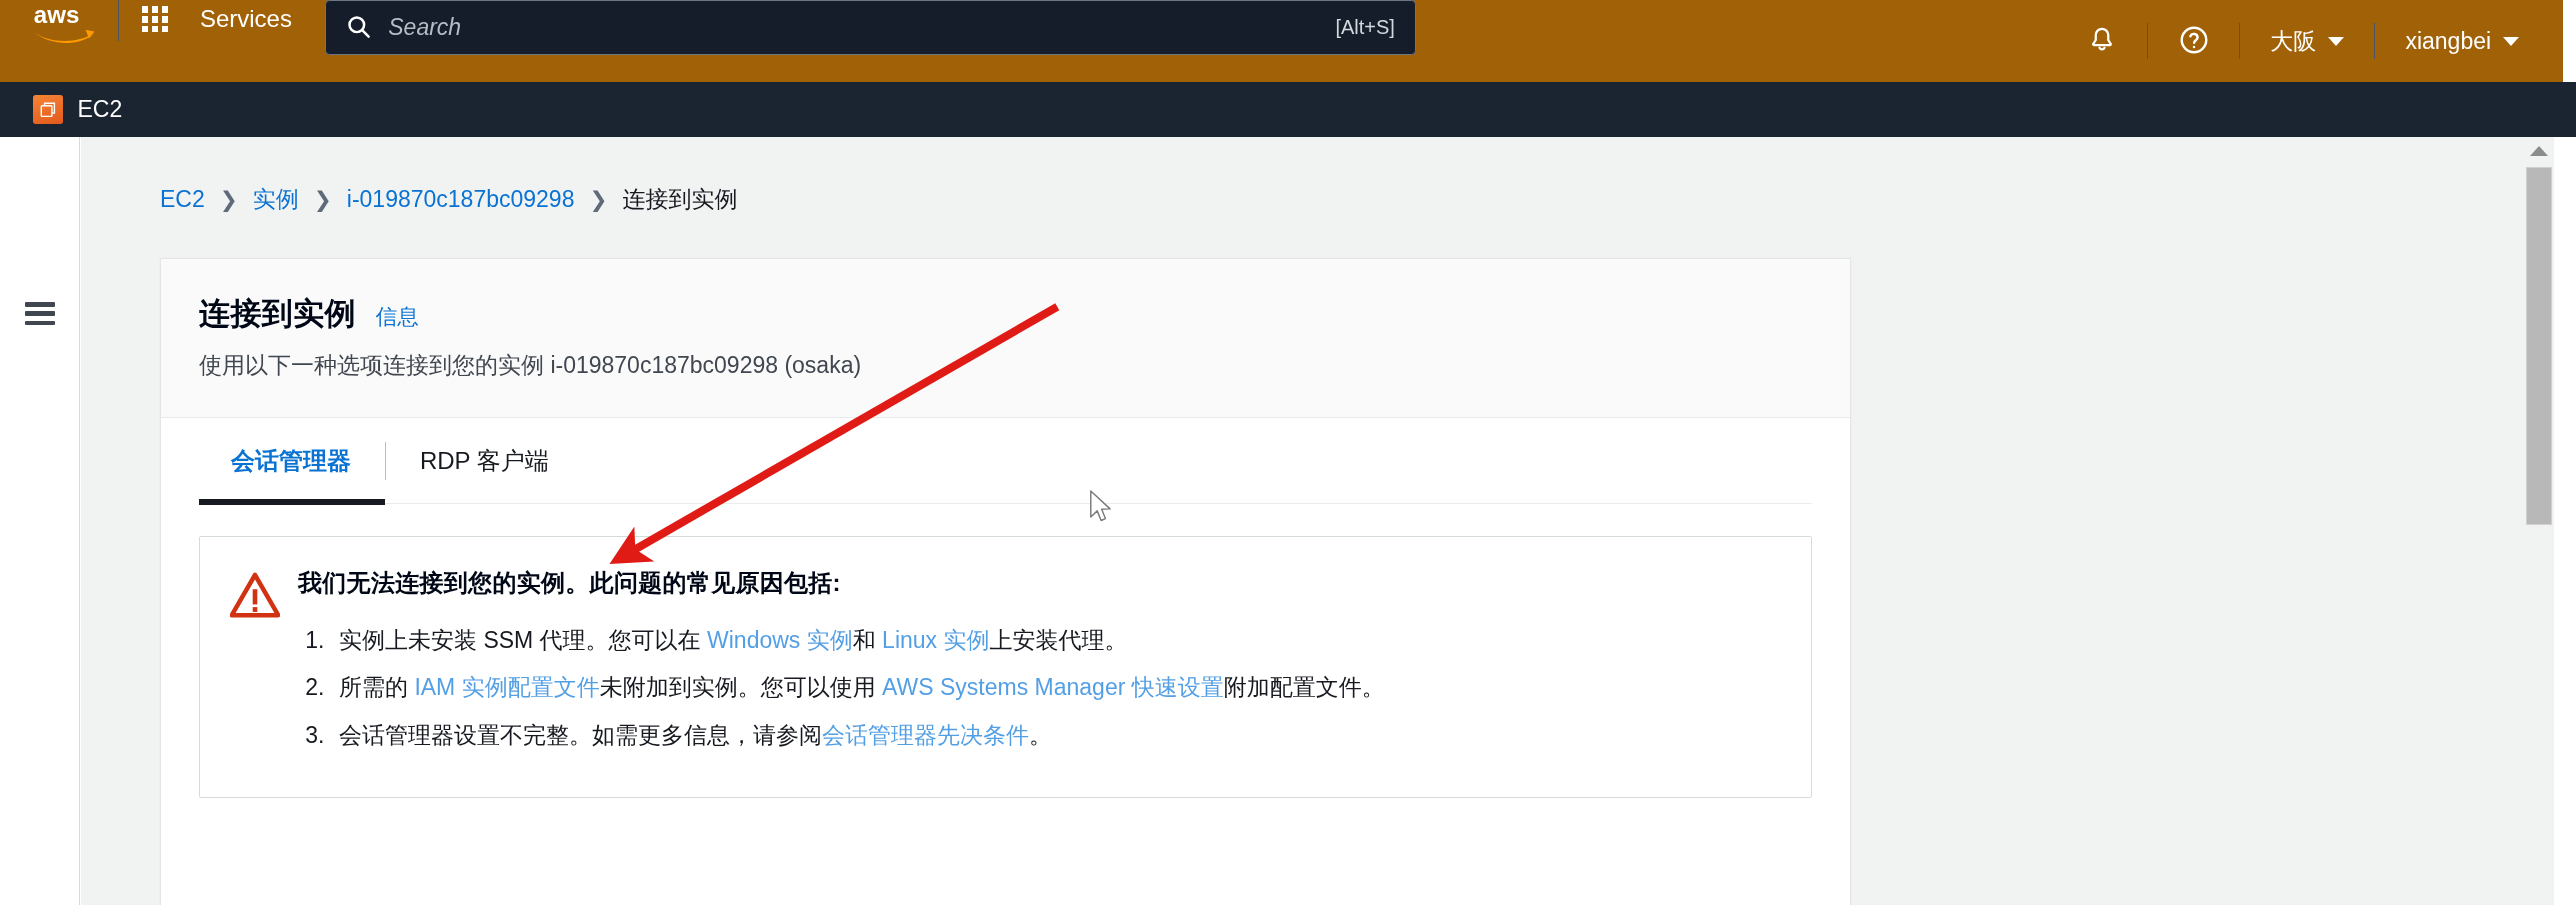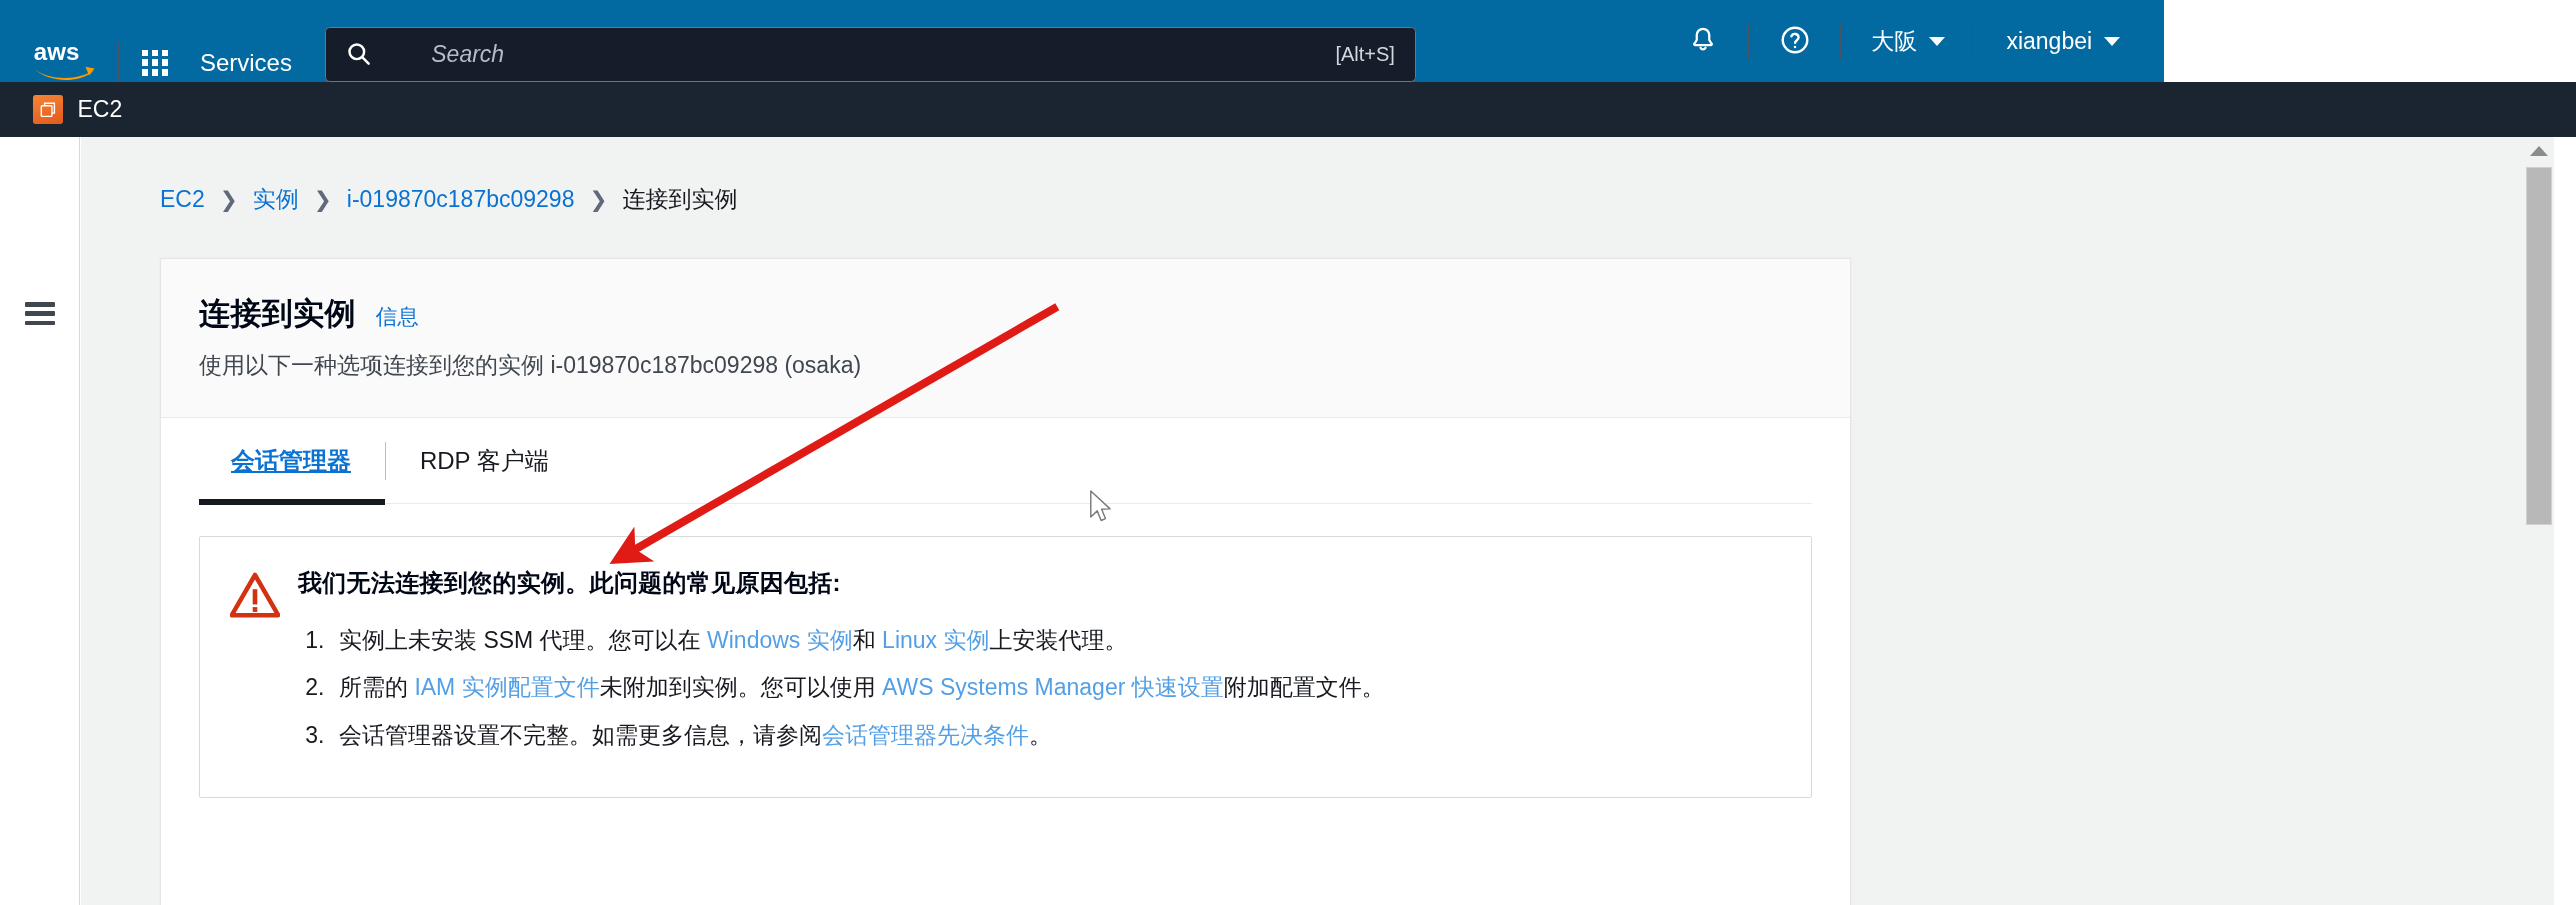--- a/index.html
+++ b/index.html
@@ -8,24 +8,24 @@
     height: 905px;
     overflow: hidden;
     background: #ffffff;
     font-family: "Liberation Sans", "DejaVu Sans", sans-serif;
   }
 
   
   .topnav {
     position: absolute;
     left: 0; top: 0;
-    width: 2164px; height: 82px;
-    background: #0369a1;
-    display: flex;
-    align-items: flex-end;
+    width: 2563px; height: 82px;
+    background: #a16207;
+    display: flex;
+    align-items: flex-start;
   }
   .aws-logo {
     margin-left: 32px;
     width: 66px; height: 45px;
     position: relative;
     cursor: pointer;
   }
   .aws-logo svg { display: block; }
   .nav-divider {
     width: 0.9px; height: 41px;
@@ -52,21 +52,20 @@
   .search-wrap {
     margin-left: 29px;
     width: 1091px; height: 55px;
     background: #151d2b;
     border: 1.8px solid #6b7687;
     border-radius: 4.5px;
     display: flex;
     align-items: center;
     padding: 0 19.7px;
     cursor: text;
-    gap: 43px;
   }
   .search-icon { flex: 0 0 auto; margin-right: 16px; }
   .search-placeholder {
     flex: 1 1 auto;
     color: #b6bcc6;
     font-size: 23px;
     font-style: italic;
   }
   .search-shortcut {
     color: #d3d8de;
@@ -212,21 +211,21 @@
     border-bottom: 1.8px solid #e9ebed;
     height: 86px;
   }
   .tab {
     display: flex; align-items: center;
     padding: 0 34px;
     font-size: 24px;
     cursor: pointer;
     position: relative;
   }
-  .tab:first-child { padding-left: 32px; text-decoration: underline; }
+  .tab:first-child { padding-left: 32px; }
   .tab.active {
     color: #0972d3;
     font-weight: bold;
   }
   .tab.active::after {
     content: "";
     position: absolute;
     left: 0; right: 0; bottom: -1.8px;
     height: 6.3px;
     background: #16191f;

